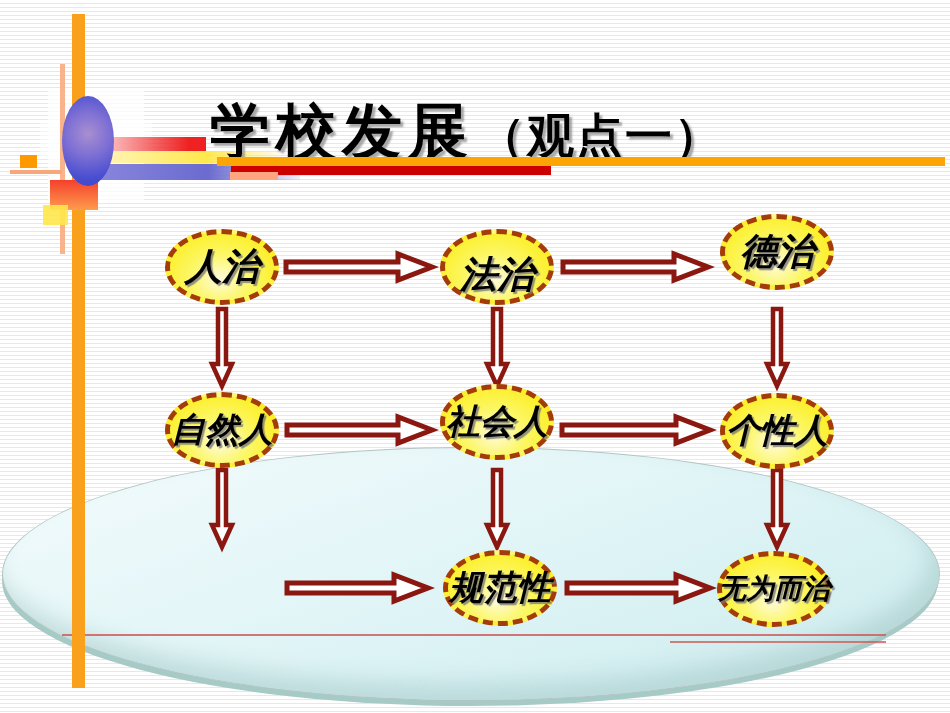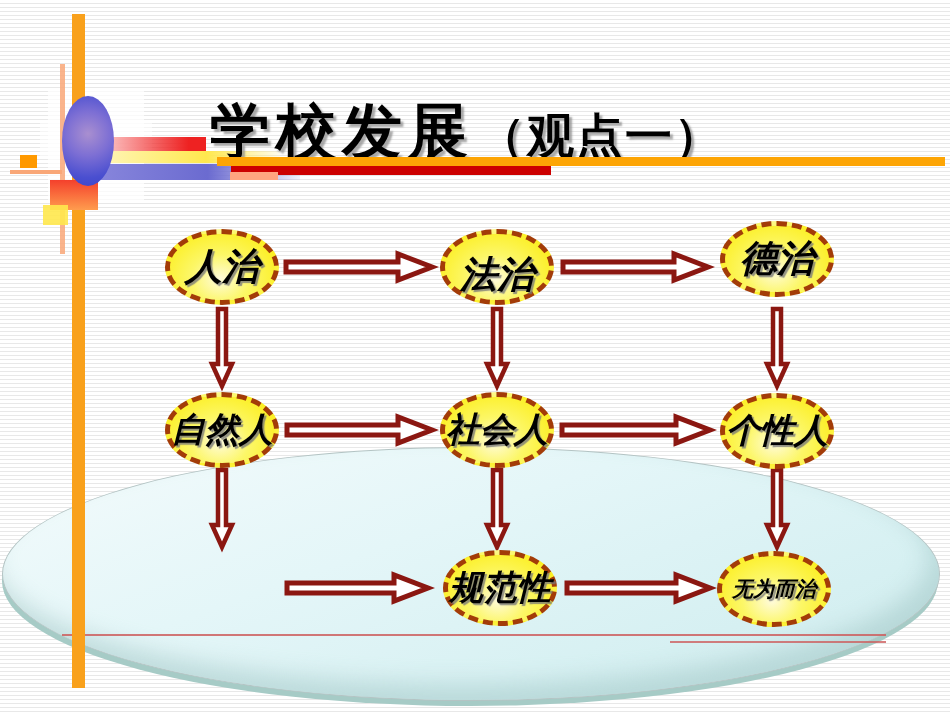--- a/index.html
+++ b/index.html
@@ -62,23 +62,23 @@
     border:5px dashed #a33c08;border-radius:50%;
     background:radial-gradient(ellipse at 48% 68%, #fffbdc 0%, #fcf768 38%, #fcee1c 85%, #fdf23a 100%);
     display:flex;align-items:center;justify-content:center;font-style:italic;
   }
   .node-label{
     font-family:"Liberation Serif","DejaVu Serif",serif;
     font-weight:bold;color:#000;font-size:34px;white-space:nowrap;
     text-shadow:2px 2px 1px rgba(120,120,120,.8);
   }
   .sz2 .node-label{font-size:37px;}
-  .sz4 .node-label{font-size:21px;}
-  .n1{left:165px;top:229px;} .n2{left:440px;top:229px;align-items:flex-end;} .n3{left:720px;top:221px;}
-  .n4{left:165px;top:392px;} .n5{left:440px;top:392px;text-align:right;} .n6{left:720px;top:393px;}
+  .sz4 .node-label{font-size:28px;}
+  .n1{left:165px;top:229px;} .n2{left:440px;top:229px;align-items:flex-end;} .n3{left:720px;top:214px;}
+  .n4{left:165px;top:392px;} .n5{left:440px;top:384px;text-align:right;} .n6{left:720px;top:393px;}
   .n7{left:165px;top:550px;} .n8{left:443px;top:550px;} .n9{left:717px;top:551px;}
   .arrows{position:absolute;left:0;top:0;width:950px;height:713px;}
   .arrows polygon{fill:#ffffff;stroke:#8b1711;stroke-linejoin:miter;}
   .arrows .h{stroke-width:5;}
   .arrows .v{stroke-width:4.5;}
 </style>
 </head>
 <body>
 
 <div class="slide">

